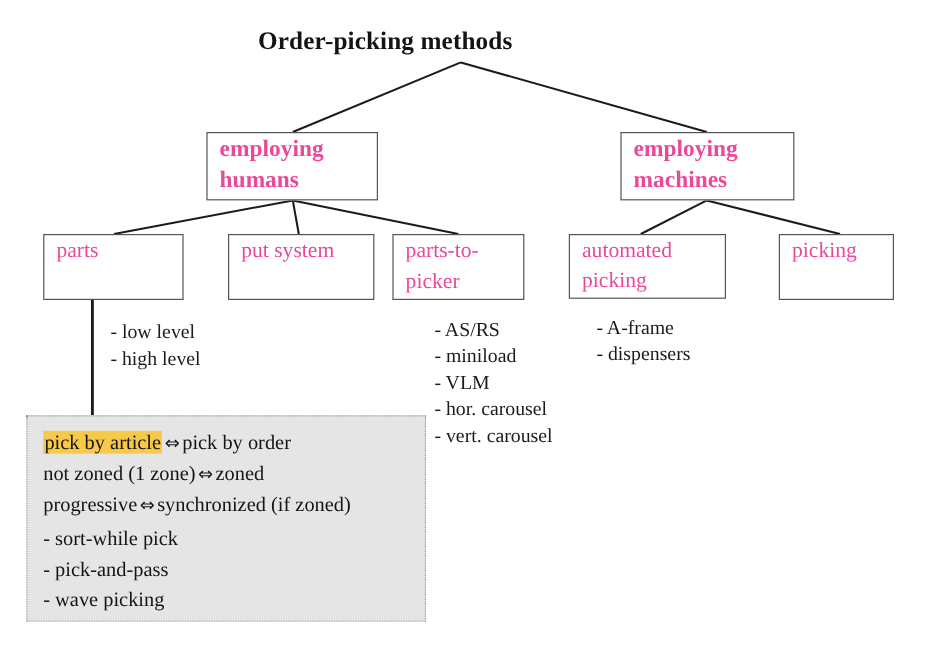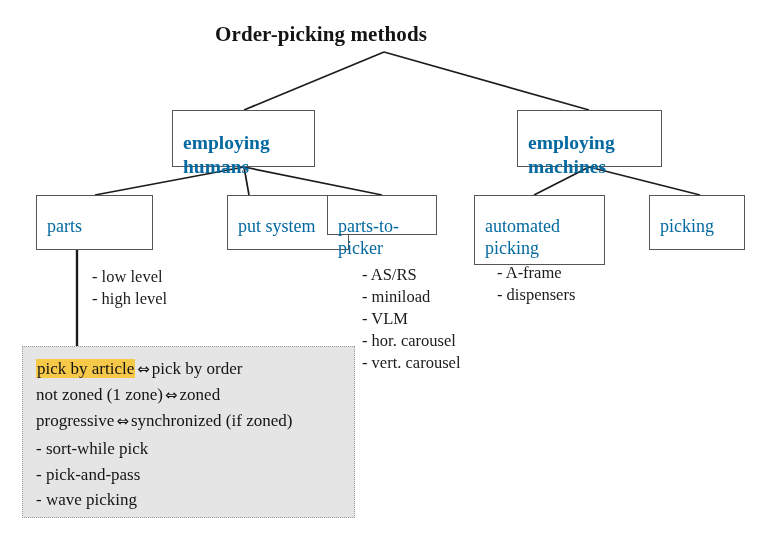--- a/index.html
+++ b/index.html
@@ -37,24 +37,24 @@
     color: #141414;
   }
 
   .node {
     position: absolute;
     box-sizing: border-box;
     border: 1.6px solid #555555;
     background: #ffffff;
     display: flex;
     flex-direction: column;
-    justify-content: flex-start;
-    padding: 20px 0 3px 10px;
+    justify-content: space-between;
+    padding: 2px 0 3px 10px;
     line-height: 1.22;
-    color: #0369a1;
+    color: #ec4899;
   }
   .node .ln { display: block; white-space: nowrap; }
   .node.lvl2 {
     font-size: 19.5px;
     font-weight: bold;
   }
   .node.lvl3 {
     font-size: 18px;
     font-weight: normal;
   }
@@ -130,30 +130,30 @@
 
   <div class="node lvl2" style="left:517px; top:110px; width:145px; height:57px;">
     <span class="ln">employing</span>
     <span class="ln">machines</span>
   </div>
 
   <div class="node lvl3" style="left:36px; top:195px; width:117px; height:55px;">
     <span class="ln">parts</span>
   </div>
 
-  <div class="node lvl3" style="left:190px; top:195px; width:122px; height:55px;margin-left:37px;">
+  <div class="node lvl3" style="left:190px; top:195px; width:122px; height:55px;">
     <span class="ln">put system</span>
   </div>
 
-  <div class="node lvl3" style="left:327px; top:195px; width:110px; height:40px;">
+  <div class="node lvl3" style="left:327px; top:195px; width:110px; height:55px;">
     <span class="ln">parts-to-</span>
     <span class="ln">picker</span>
   </div>
 
-  <div class="node lvl3" style="left:474px; top:195px; width:131px; height:70px;">
+  <div class="node lvl3" style="left:474px; top:195px; width:131px; height:54px;">
     <span class="ln">automated</span>
     <span class="ln">picking</span>
   </div>
 
   <div class="node lvl3" style="left:649px; top:195px; width:96px; height:55px;">
     <span class="ln">picking</span>
   </div>
 
   <div class="bullets" style="left:92px; top:266px;">
     <span class="bi">- low level</span>

